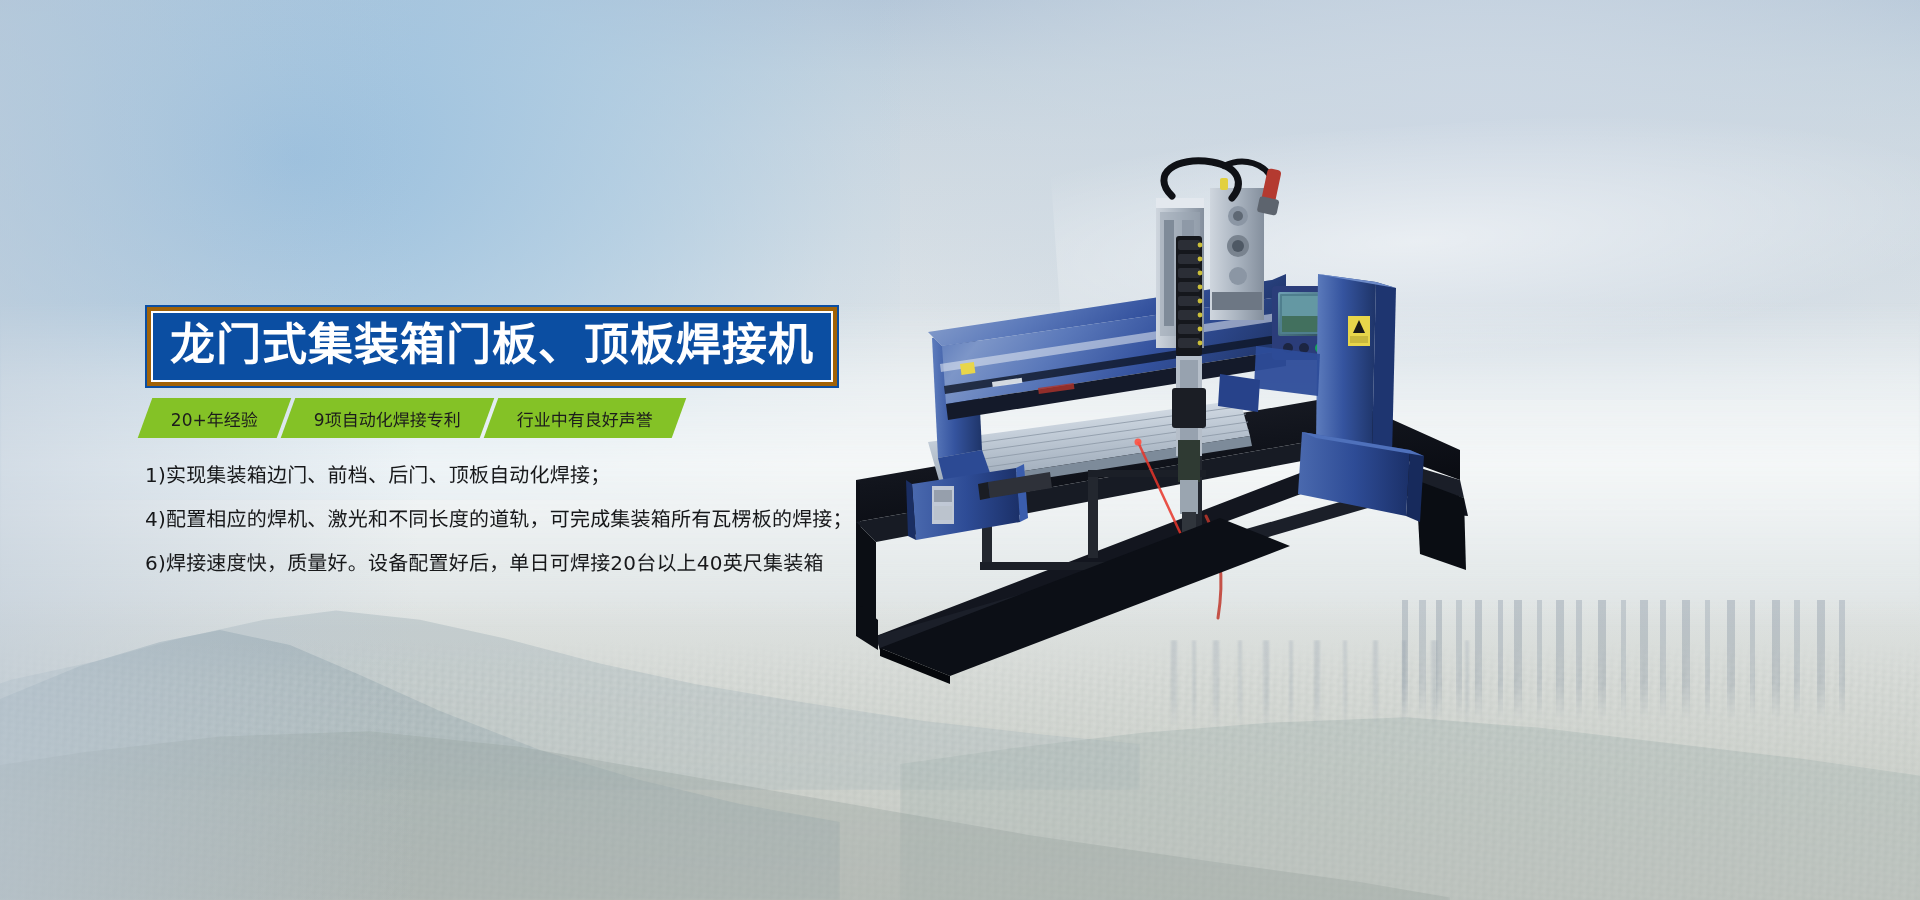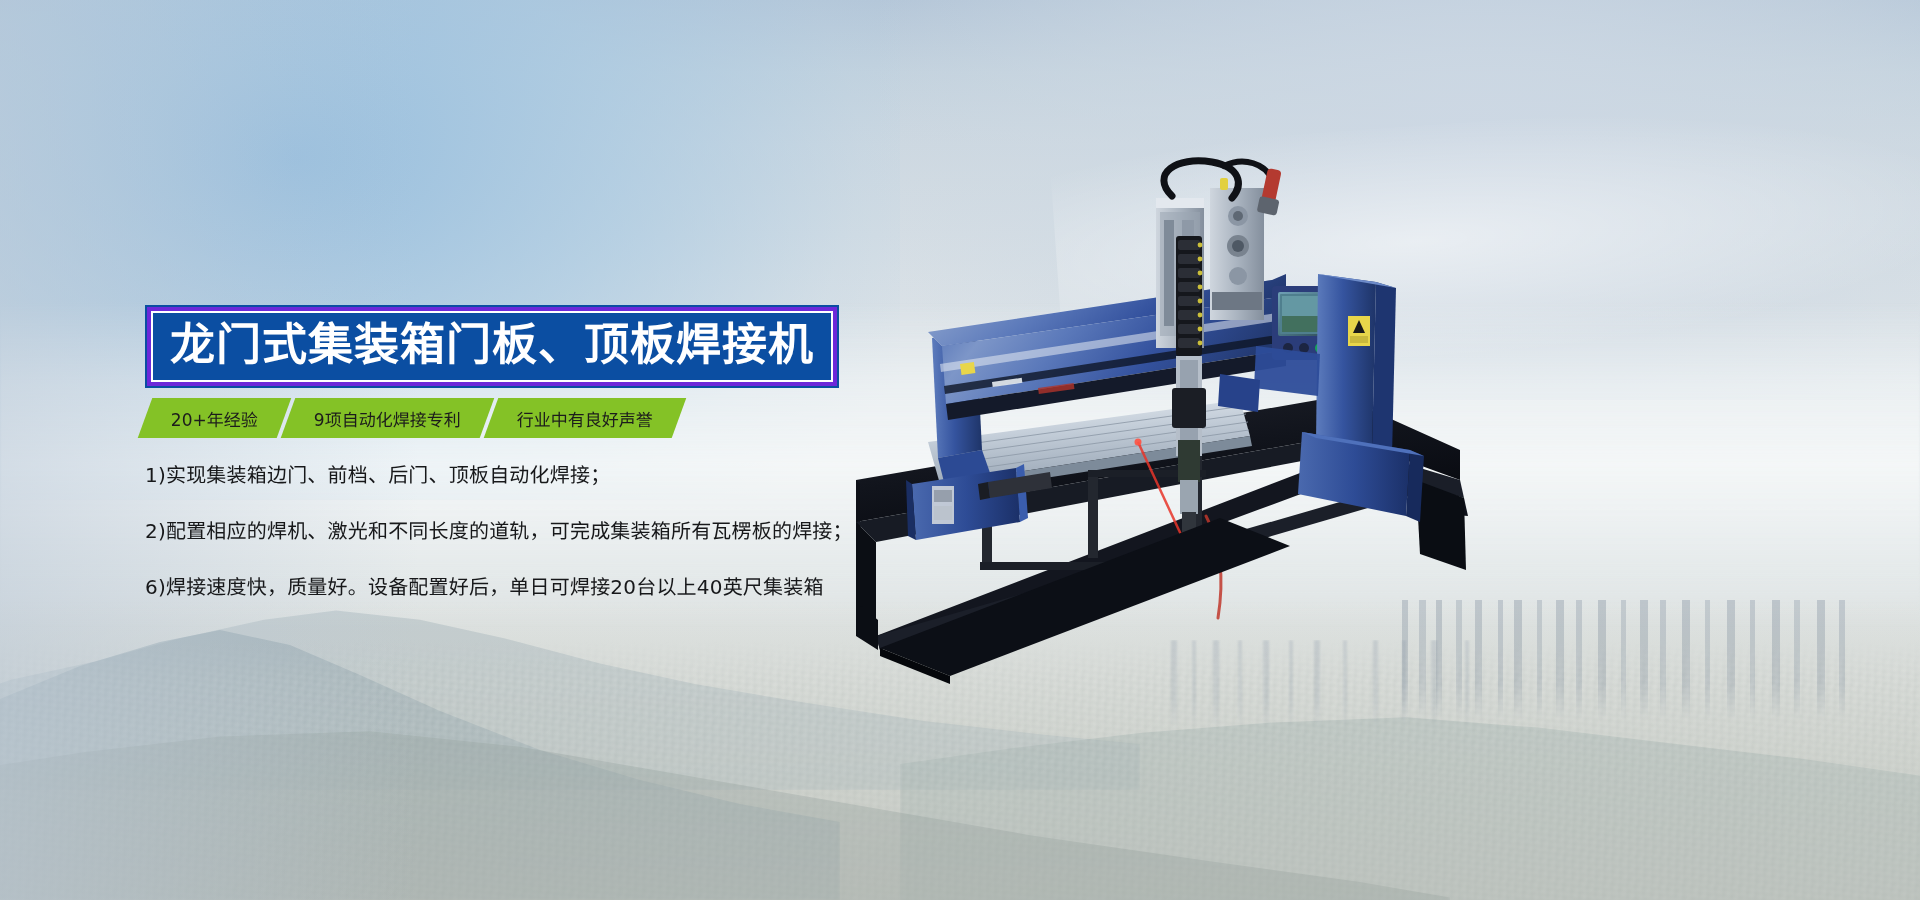--- a/index.html
+++ b/index.html
@@ -167,21 +167,21 @@
   }
 
   
   .content{
     position:absolute; left:0; top:0; width:1920px; height:900px;
   }
 
   .title-box{
     position:absolute; left:145px; top:305px;
     padding:4px;
-    background:#6d28d9;
+    background:#a16207;
     border:2px solid #0b4ea2;
     box-shadow:0 0 0 0 transparent;
   }
   .title-box-inner{
     border:2px solid #ffffff;
     background:#0b4ea2;
     padding:9px 17px 13px 17px;
   }
   .title-text{
     font-family:"DejaVu Sans","Liberation Sans",sans-serif;
@@ -208,21 +208,21 @@
     font-size:17px;
     font-family:"DejaVu Sans","Liberation Sans",sans-serif;
     padding:0 26px;
     transform:skewX(-20deg);
   }
   .badge span{ transform:skewX(20deg); white-space:nowrap; }
 
   .bullets{
     position:absolute; left:145px; top:463px;
     display:flex; flex-direction:column;
-    gap:32px;
+    gap:20px;
   }
   .bullet{
     font-family:"DejaVu Sans","Liberation Sans",sans-serif;
     font-size:20px;
     color:#17181a;
     line-height:1.2;
     white-space:nowrap;
     letter-spacing:.2px;
   }
 
@@ -268,21 +268,21 @@
       <div class="badge">
         <span>9项自动化焊接专利</span>
       </div>
       <div class="badge">
         <span>行业中有良好声誉</span>
       </div>
     </div>
 
     <div class="bullets">
       <div class="bullet">1)实现集装箱边门、前档、后门、顶板自动化焊接；</div>
-      <div class="bullet">2)配置相应的焊机、激光和不同长度的道轨，可完成集装箱所有瓦楞板的焊接；</div>
+      <div class="bullet">4)配置相应的焊机、激光和不同长度的道轨，可完成集装箱所有瓦楞板的焊接；</div>
       <div class="bullet">6)焊接速度快，质量好。设备配置好后，单日可焊接20台以上40英尺集装箱</div>
     </div>
 
     <div class="machine">
       <svg viewBox="0 0 660 520" xmlns="http://www.w3.org/2000/svg">
         <defs>
           <linearGradient id="gBeamTop" x1="0" y1="0" x2="1" y2="0">
             <stop offset="0%" stop-color="#d7dee7"></stop>
             <stop offset="35%" stop-color="#eef2f6"></stop>
             <stop offset="70%" stop-color="#b9c3d1"></stop>

